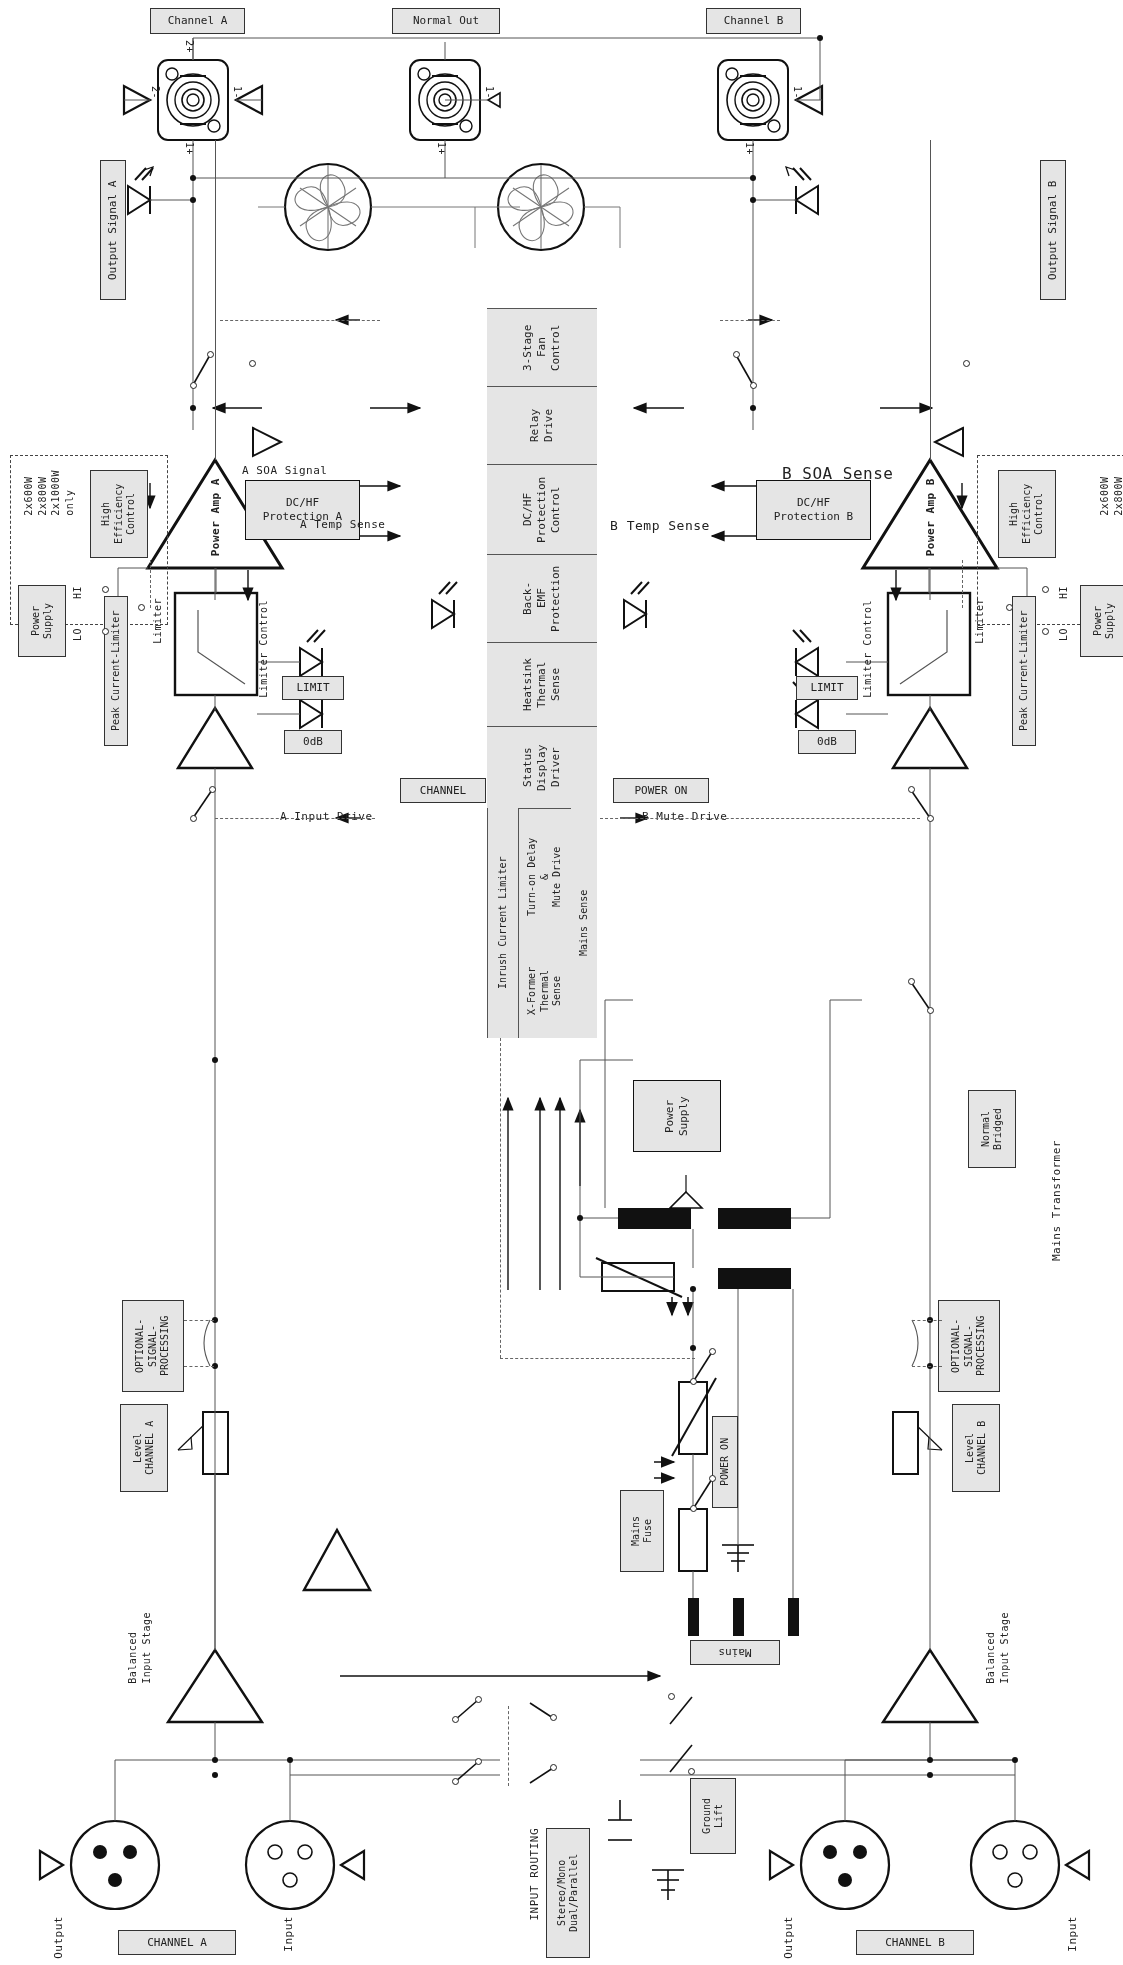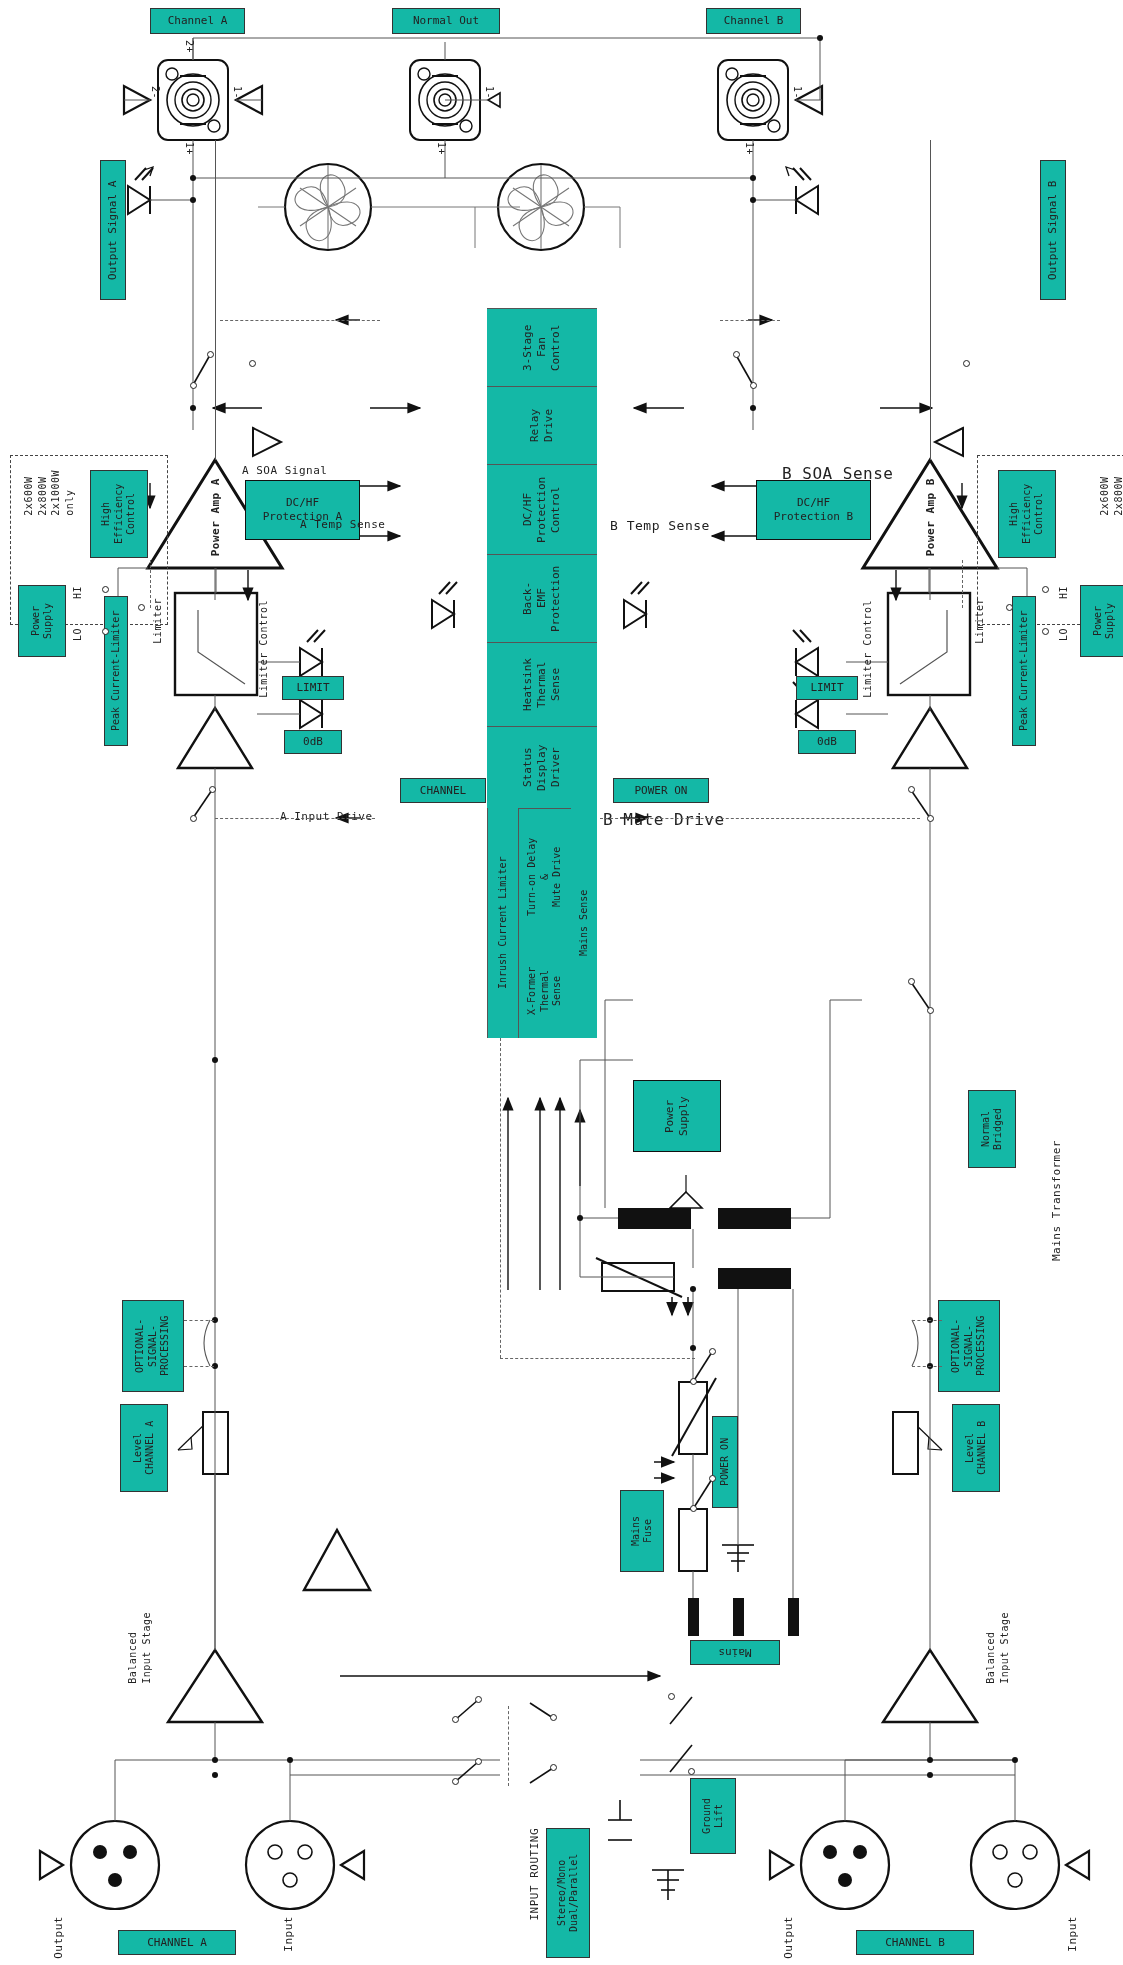--- a/index.html
+++ b/index.html
@@ -27,21 +27,21 @@
     position:absolute;
     border:1px solid #333;
     box-sizing:border-box;
     font-size:11px;
     line-height:1.25;
     white-space:pre;
     display:flex;
     align-items:center;
     justify-content:center;
     text-align:center;
-    background:#14b8a6;
+    background:#e5e5e5;
     color:#222;
     padding:2px 3px;
   }
   .rot90{ writing-mode:vertical-rl; transform:rotate(180deg); }
   .rotn90{ writing-mode:vertical-rl; }
   .hline{position:absolute;height:0;border-top:1px solid #555;}
   .vline{position:absolute;width:0;border-left:1px solid #555;}
   .dash{border-top-style:dashed !important;border-color:#666;}
   .dashv{border-left-style:dashed !important;border-color:#666;}
   .node{position:absolute;width:6px;height:6px;border-radius:50%;background:#111;}
@@ -510,21 +510,21 @@
   <div class="lbl rot90" style="left:924px;top:478px;font-size:11px;font-weight:bold;">Power Amp B</div>
   <div class="lbl" style="left:782px;top:464px;font-size:16px;">B SOA Sense</div>
   <div class="lbl" style="left:610px;top:518px;font-size:13px;">B Temp Sense</div>
   <div class="lbl rot90" style="left:862px;top:600px;font-size:10px;">Limiter Control</div>
   <div class="lbl rot90" style="left:974px;top:598px;font-size:10px;">Limiter</div>
   <div class="boxlbl rot90" style="left:1012px;top:596px;width:24px;height:150px;font-size:10px;">Peak Current-Limiter</div>
 
   <div class="boxlbl" style="left:796px;top:676px;width:62px;height:24px;font-size:11px;">LIMIT</div>
   <div class="boxlbl" style="left:798px;top:730px;width:58px;height:24px;font-size:11px;">0dB</div>
 
-  <div class="lbl" style="left:603px;top:810px;font-size:16px;">B Mute Drive</div>
+  <div class="lbl" style="left:642px;top:810px;font-size:11px;">B Mute Drive</div>
 
   <div class="boxlbl rot90" style="left:968px;top:1090px;width:48px;height:78px;font-size:10px;">Normal
 Bridged</div>
 
   <div class="boxlbl rot90" style="left:938px;top:1300px;width:62px;height:92px;font-size:10px;">OPTIONAL-
 SIGNAL-
 PROCESSING</div>
   <div class="boxlbl rot90" style="left:952px;top:1404px;width:48px;height:88px;font-size:10px;">Level
 CHANNEL B</div>
   <div class="lbl rot90" style="left:984px;top:1612px;font-size:10px;line-height:1.35;">Balanced

